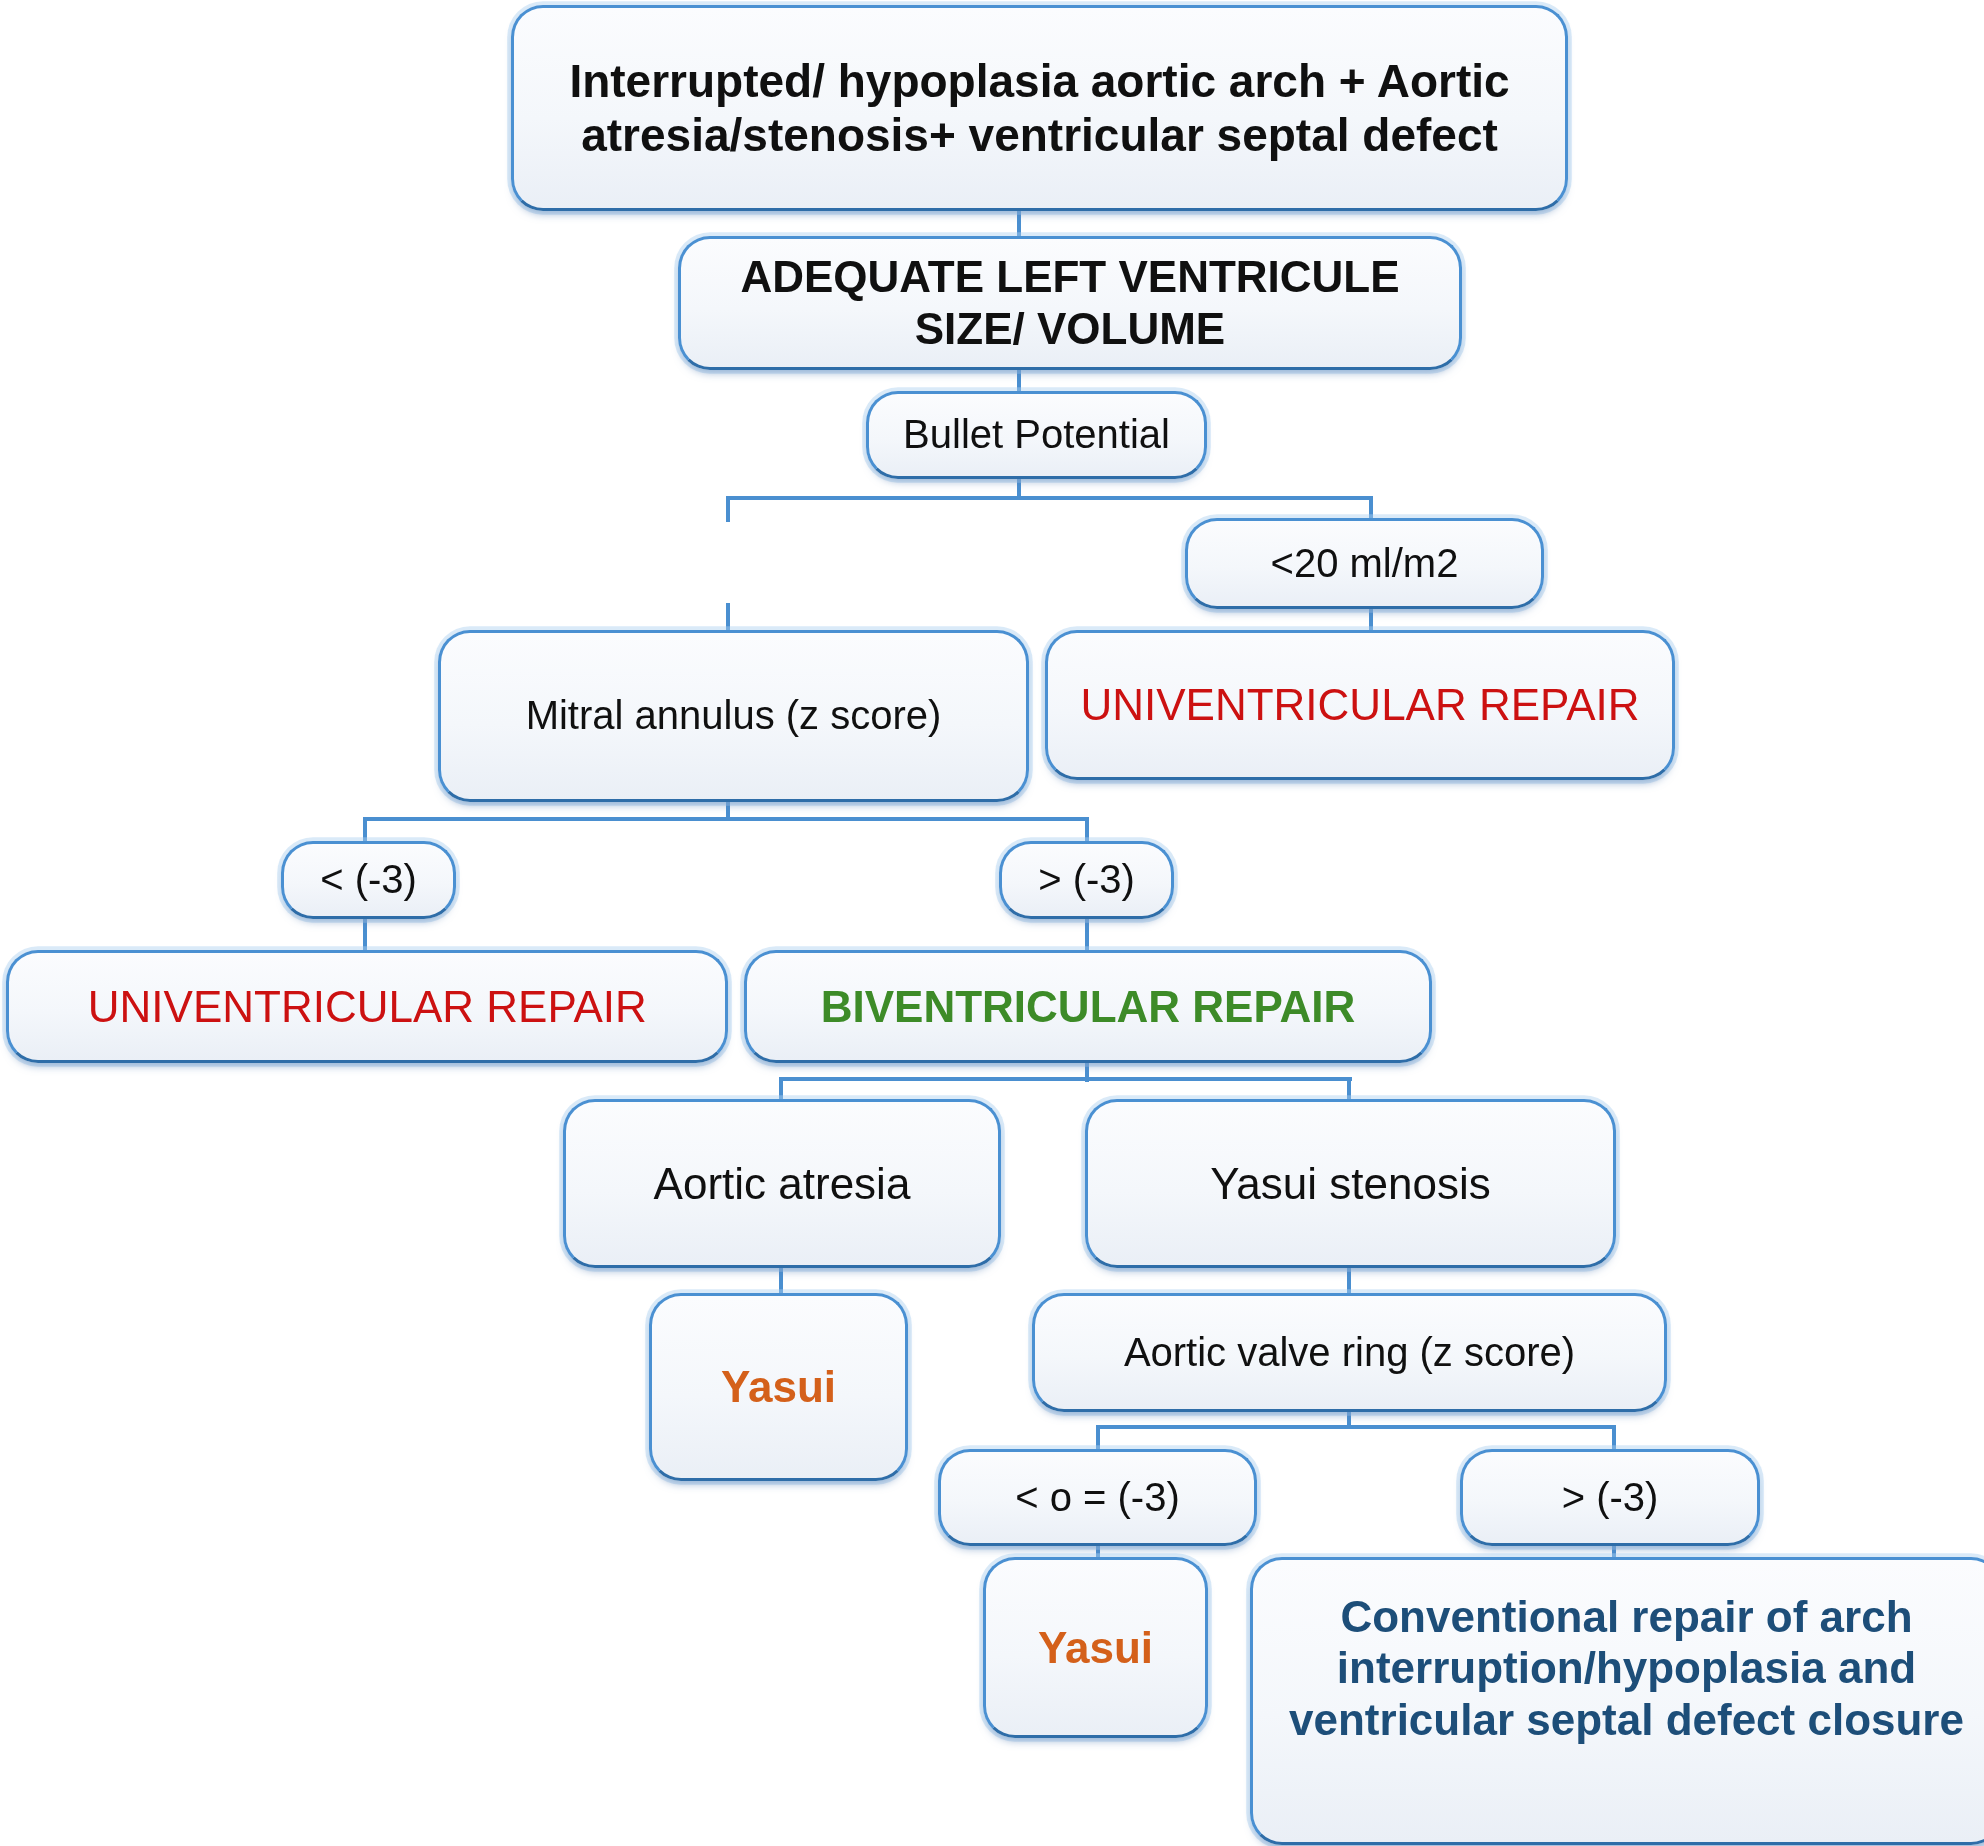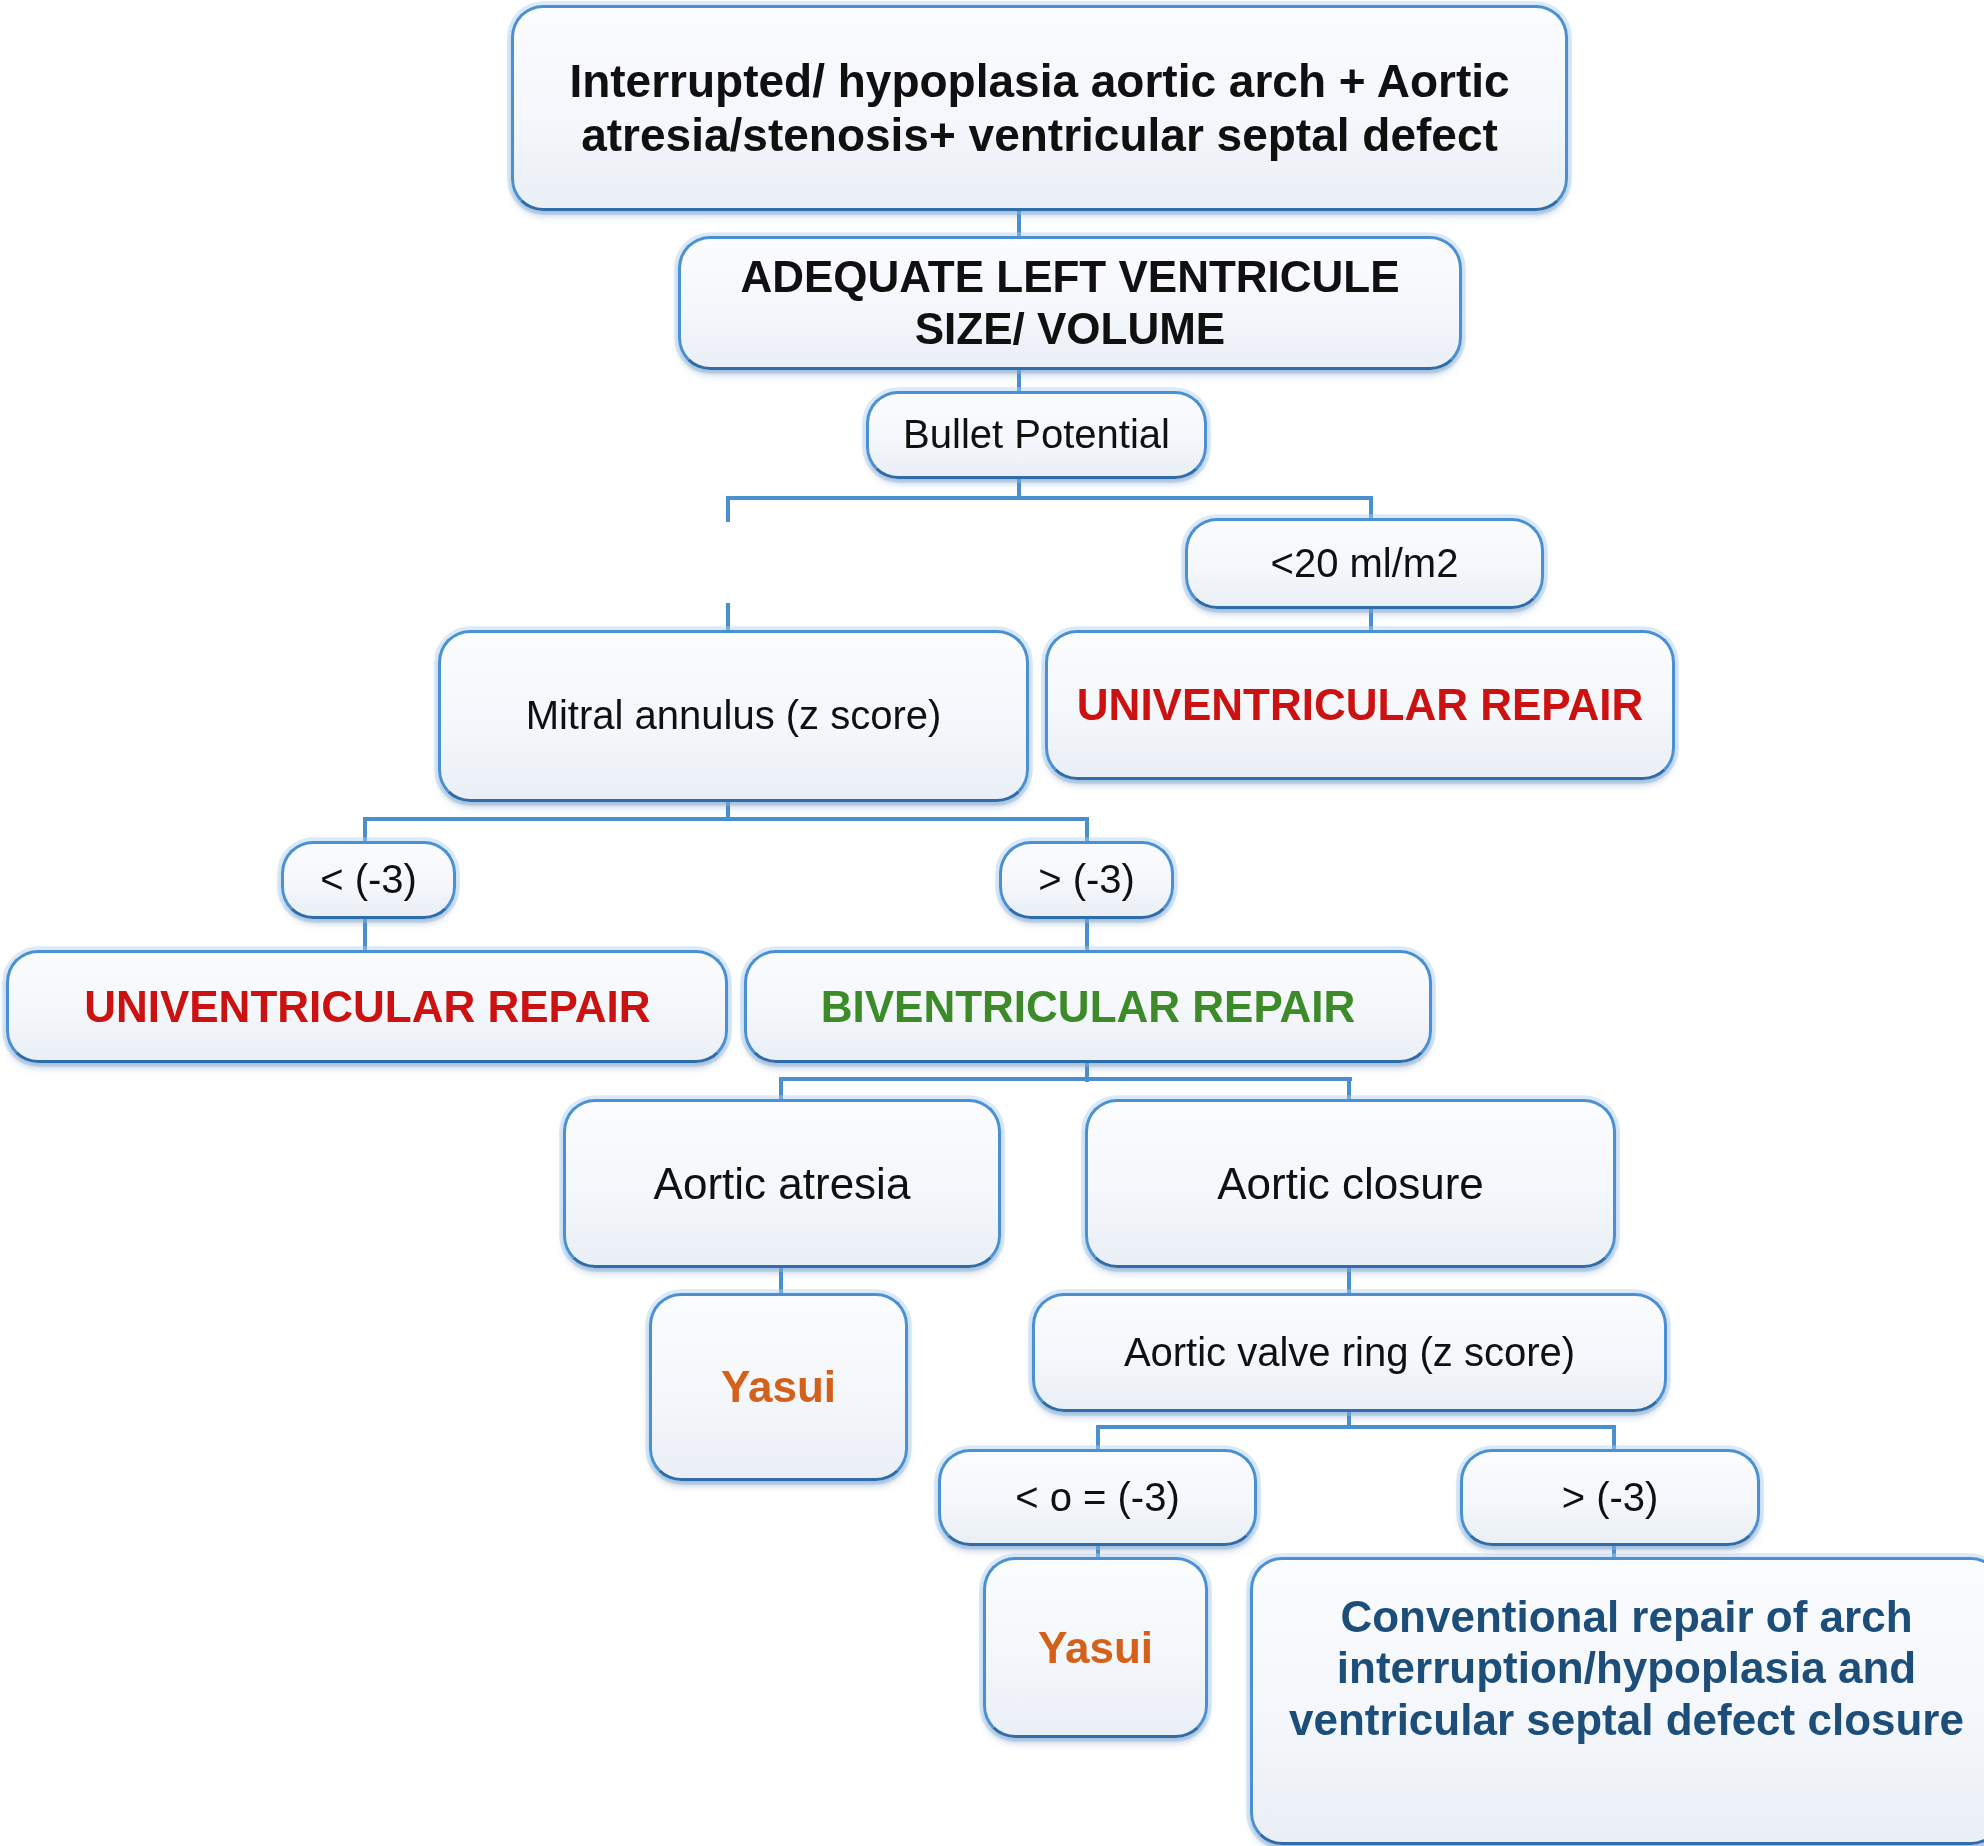--- a/index.html
+++ b/index.html
@@ -30,21 +30,21 @@
     text-align:center;
     padding:3.8px 11.3px;
     line-height:1.18;
   }
   .node .txt{display:block;width:100%;}
 
   
   .bold      {font-weight:bold;color:#101010;}
   .italic    {color:#101010;font-weight:400;}
   .plain     {color:#101010;font-weight:400;}
-  .red       {font-weight:bold;color:#CC1111;}
+  .red       {font-weight:normal;color:#CC1111;}
   .green     {font-weight:bold;color:#3D8B28;}
   .orange    {font-weight:bold;color:#D4601A;}
   .navy      {font-weight:bold;color:#1D4E79;}
 
   .fs-root   {font-size:46px;}
   .fs-head   {font-size:44px;}
   .fs-mid    {font-size:40px;}
   .fs-final  {font-size:44px;}
 </style>
 </head>
@@ -131,21 +131,21 @@
 
   <div class="node" style="left:744px;top:950px;width:688px;height:113px;">
     <span class="txt green fs-head">BIVENTRICULAR REPAIR</span>
   </div>
 
   <div class="node" style="left:563px;top:1099px;width:438px;height:169px;align-items:center;">
     <span class="txt plain fs-head">Aortic atresia</span>
   </div>
 
   <div class="node" style="left:1085px;top:1099px;width:531px;height:169px;">
-    <span class="txt plain fs-head">Aortic closure</span>
+    <span class="txt plain fs-head">Yasui stenosis</span>
   </div>
 
   <div class="node" style="left:649px;top:1293px;width:259px;height:188px;">
     <span class="txt orange fs-head">Yasui</span>
   </div>
 
   <div class="node" style="left:1032px;top:1293px;width:635px;height:119px;">
     <span class="txt italic fs-mid">Aortic valve ring (z score)</span>
   </div>
 

